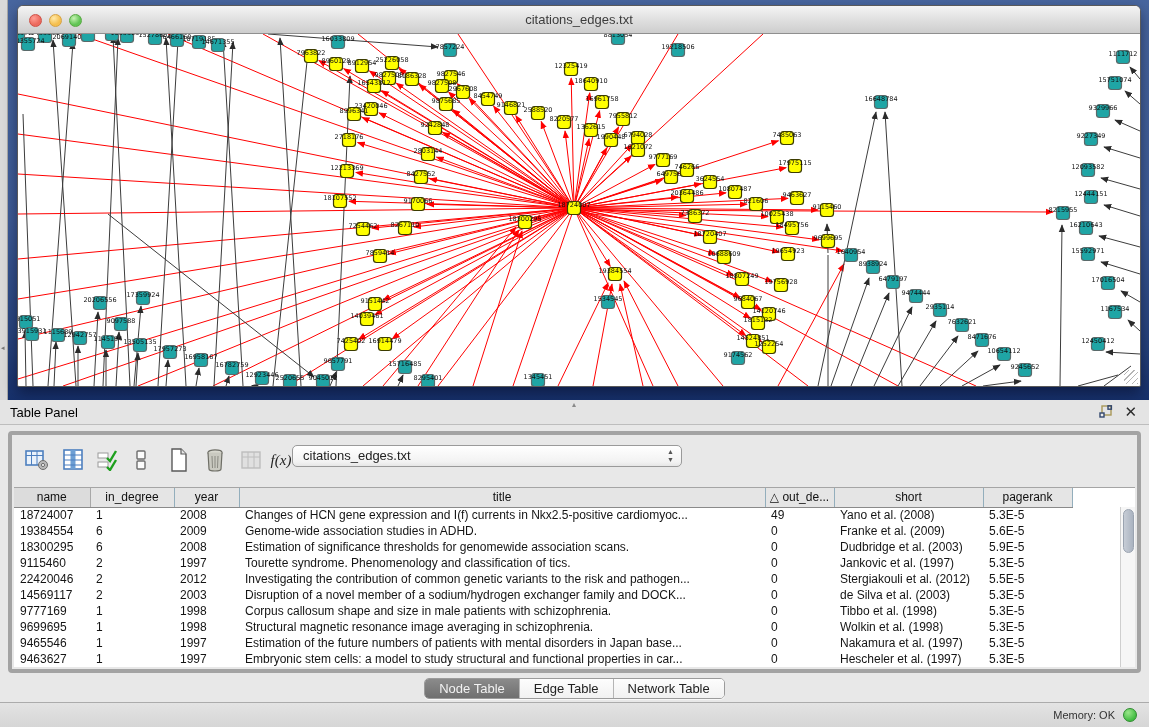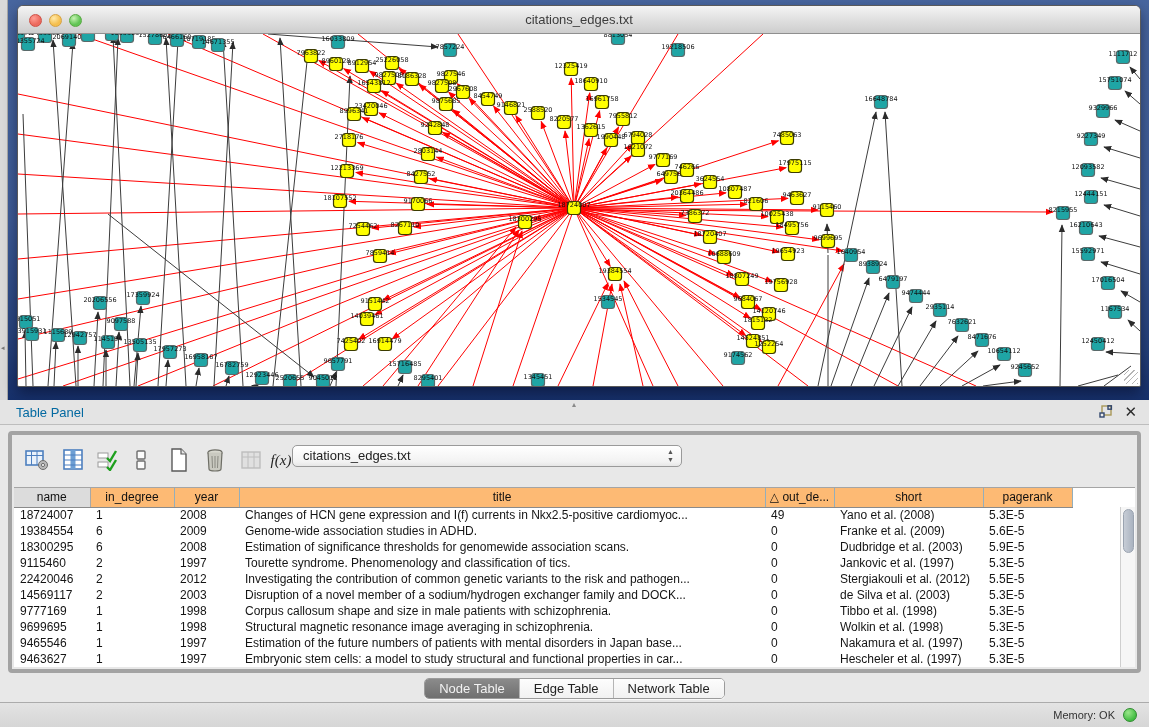--- a/index.html
+++ b/index.html
@@ -33,21 +33,21 @@
   .node-label { font-family:"DejaVu Sans",sans-serif; font-size:6.5px; fill:#101010; text-anchor:middle; }
   #resize-grip { position:absolute; right:2px; bottom:2px; width:14px; height:14px;
     background:repeating-linear-gradient(135deg,transparent 0 3px,#b5b5b5 3px 4px); }
 
   
   #table-panel { position:absolute; left:0; top:400px; width:1149px; height:327px;
     background:#e8e8e8; }
   #panel-header { position:relative; height:25px; background:#e4e4e4;
     border-bottom:1px solid #bdbdbd; }
   #panel-header .split-grip { position:absolute; left:572px; top:0px; font-size:8px; color:#8a8a8a; }
-  #panel-title { position:absolute; left:16px; top:5px; font-size:13px; color:#0369a1; }
+  #panel-title { position:absolute; left:10px; top:5px; font-size:13px; color:#000000; }
   #panel-float { position:absolute; right:36px; top:5px; width:14px; height:14px; cursor:pointer; }
   #panel-close { position:absolute; right:12px; top:3px; font-size:15px; font-weight:bold; color:#2b2b2b; cursor:pointer; }
 
   #panel-body { position:absolute; left:8px; right:8px; top:31px; height:242px;
     border:4px solid #a3a3a3; border-radius:4px; background:#e8e8e8; }
   #toolbar { position:relative; height:52px; }
   .tb-icon { position:absolute; top:12px; width:26px; height:26px; display:flex;
     align-items:center; justify-content:center; cursor:pointer; }
   .tb-icon svg { display:block; }
   #fx-icon { font-family:"Liberation Serif","DejaVu Serif",serif; font-style:italic;
@@ -56,21 +56,21 @@
     border:1px solid #9a9a9a; border-radius:5px;
     background:linear-gradient(180deg,#ffffff 0%,#f2f2f2 80%,#e6e6e6 100%);
     font-size:13px; color:#222; line-height:20px; padding-left:10px; cursor:pointer; }
   #table-select .steppers { position:absolute; right:7px; top:2px; font-size:7px; color:#555;
     line-height:8px; text-align:center; }
 
   #table-area { position:absolute; left:2px; right:2px; top:52px; bottom:2px;
     background:#fff; border-top:1px solid #a5a5a5; overflow:hidden; }
   table#data-table { border-collapse:collapse; table-layout:fixed; width:1058px; }
   #data-table th { height:19px; font-size:12px; font-weight:normal; color:#111;
-    background:#fdba74; border-right:1px solid #93aebc; border-bottom:1px solid #8a8a8a;
+    background:#e5e5e5; border-right:1px solid #93aebc; border-bottom:1px solid #8a8a8a;
     text-align:center; overflow:hidden; white-space:nowrap; cursor:pointer; }
   #data-table th.first { background:#dcdcdc; border-right:1px solid #a8a8a8; }
   #data-table td { height:16px; font-size:12px; color:#141414; white-space:nowrap;
     overflow:hidden; padding:0 0 0 6px; cursor:default; }
   #vscroll { position:absolute; right:0; top:19px; bottom:0; width:15px;
     background:#f6f6f6; border-left:1px solid #cfcfcf; }
   #vscroll .thumb { position:absolute; left:2px; top:2px; width:11px; height:44px;
     border-radius:6px; background:linear-gradient(90deg,#c7cdd6,#aab3c0); border:1px solid #9aa3b0; }
 
   #tabs-row { position:absolute; left:0; right:0; top:278px; height:24px; text-align:center; }

